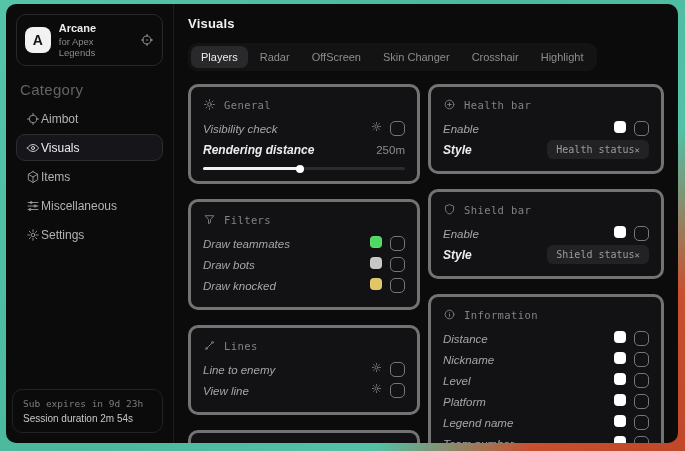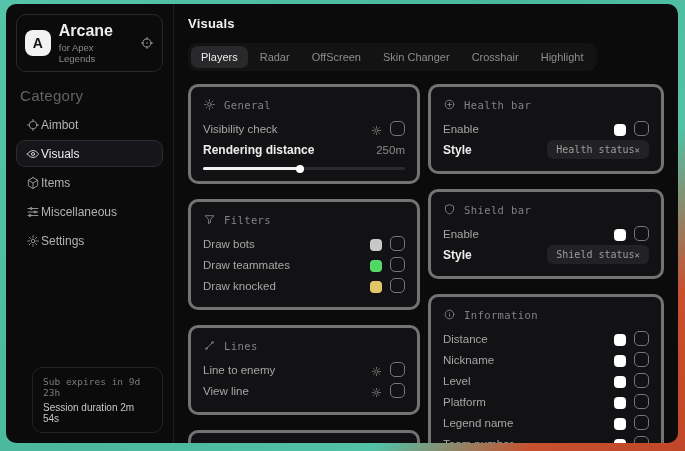--- a/index.html
+++ b/index.html
@@ -11,50 +11,50 @@
   }
   .window {
     position:absolute; left:6px; top:4px; right:7px; bottom:8px;
     background:#0b0b0c; border-radius:10px; overflow:hidden;
     display:flex; color:#d0d0d0;
   }
   
   .sidebar { flex:0 0 168px; border-right:1px solid #1d1d1f; padding:10px; position:relative; }
   .appcard { border:1px solid #29292c; border-radius:10px; padding:7px 8px; display:flex; align-items:center; gap:8px; }
   .logo { width:26px; height:26px; background:#f2f2f2; border-radius:8px; color:#141414; font-weight:700; font-size:14px; display:grid; place-items:center; }
-  .appname { font-size:16px; font-weight:700; color:#ececec; }
+  .appname { font-size:11px; font-weight:700; color:#ececec; }
   .appsub { font-size:9.5px; color:#8b8b8b; margin-top:2px; }
   .appcard .icon { margin-left:auto; color:#9a9a9a; }
   .catlabel { font-size:15px; color:#636363; margin:15px 4px 7px; letter-spacing:.3px; }
   .navitem { height:27px; border-radius:9px; padding:0 9px; display:flex; align-items:center; gap:1px;
              color:#b3b3b3; font-size:12px; margin-bottom:2px; border:1px solid transparent; cursor:pointer; }
   .navitem .icon { color:#9a9a9a; display:flex; }
   .navitem.selected { background:#16161a; border-color:#2d2d31; color:#ededed; }
   .navitem.selected .icon { color:#dcdcdc; }
-  .subcard { position:absolute; left:26px; right:10px; bottom:10px; border:1px solid #232326; border-radius:10px; padding:8px 10px; }
+  .subcard { position:absolute; left:6px; right:10px; bottom:10px; border:1px solid #232326; border-radius:10px; padding:8px 10px; }
   .subline1 { font-family:"DejaVu Sans Mono", monospace; font-size:9.5px; color:#7d7d7d; margin-bottom:4px; }
   .subline2 { font-size:10px; color:#c7c7c7; }
   
   .main { flex:1; padding:12px 14px; min-width:0; }
   .pagetitle { font-size:13px; font-weight:700; color:#f0f0f0; letter-spacing:.2px; }
   .tabbar { margin-top:12px; display:inline-flex; background:#131314; border-radius:9px; padding:3px; gap:2px; }
   .tab { font-size:11px; color:#8d8d8d; padding:5px 10px; border-radius:7px; white-space:nowrap; cursor:pointer; }
   .tab.selected { background:#29292b; color:#ececec; }
   .content { display:flex; gap:8px; margin-top:13px; align-items:flex-start; }
   .col { display:flex; flex-direction:column; gap:15px; }
   .col.left { width:232px; flex:0 0 232px; }
   .col.right { flex:1; }
   .panel { background:#121214; border:3px solid #737373; border-radius:10px; padding:9px 12px 11px; }
   .phead { display:flex; align-items:center; gap:8px; color:#828284; margin:2px 0 7px; }
   .phead .icon { display:flex; }
   .ptitle { font-family:"DejaVu Sans Mono", monospace; font-size:10.5px; letter-spacing:.4px; }
   .row { display:flex; align-items:center; height:21px; }
-  .rlabel { font-size:11.5px; color:#a6a6a6; }
+  .rlabel { font-size:11.5px; color:#a6a6a6;font-style:italic; }
   .rlabel.strong { color:#ededed; font-weight:600; font-size:12px; }
-  .ctrls { margin-left:auto; display:flex; align-items:flex-end; gap:8px; }
+  .ctrls { margin-left:auto; display:flex; align-items:flex-start; gap:8px; }
   .checkbox { width:15px; height:15px; border:1.5px solid #77777a; border-radius:5px; cursor:pointer; }
   .swatch { width:12px; height:12px; border-radius:4px; border:1px solid rgba(255,255,255,0.10); cursor:pointer; }
   .rvalue { font-size:11.5px; color:#8b8b8b; }
   .slider { margin-top:7px; position:relative; height:3px; background:#2c2c2e; border-radius:2px; cursor:pointer; }
   .slider .fill { position:relative; height:100%; background:#f2f2f2; border-radius:2px; }
   .slider .handle { position:absolute; right:-4px; top:50%; transform:translateY(-50%); width:8px; height:8px; background:#ffffff; border-radius:50%; }
   .chip { background:#222225; border-radius:6px; padding:4px 9px; display:flex; align-items:center; gap:0;
           font-family:"DejaVu Sans Mono", monospace; font-size:10px; color:#9c9c9c; cursor:pointer; }
   .chip .x { font-size:9px; color:#9c9c9c; cursor:pointer; }
   .minigear { color:#7c7c7c; display:flex; cursor:pointer; }
@@ -195,30 +195,30 @@
         <div class="panel">
           <div class="phead">
             <span class="icon">
               <svg width="13" height="13" viewBox="0 0 24 24" fill="none" stroke="currentColor" stroke-width="1.7" stroke-linejoin="round">
                 <path d="M4 5h16l-6.2 7v5.6l-3.6 1.9V12L4 5z"></path>
               </svg>
             </span>
             <span class="ptitle">Filters</span>
           </div>
           <div class="row">
+            <span class="rlabel">Draw teammates</span>
+            <span class="ctrls">
+              <span class="swatch" style="background: rgb(78, 217, 100);"></span>
+              <span class="checkbox"></span>
+            </span>
+          </div>
+          <div class="row">
             <span class="rlabel">Draw bots</span>
             <span class="ctrls">
               <span class="swatch" style="background: rgb(199, 199, 199);"></span>
-              <span class="checkbox"></span>
-            </span>
-          </div>
-          <div class="row">
-            <span class="rlabel">Draw teammates</span>
-            <span class="ctrls">
-              <span class="swatch" style="background: rgb(78, 217, 100);"></span>
               <span class="checkbox"></span>
             </span>
           </div>
           <div class="row">
             <span class="rlabel">Draw knocked</span>
             <span class="ctrls">
               <span class="swatch" style="background: rgb(226, 198, 102);"></span>
               <span class="checkbox"></span>
             </span>
           </div>

